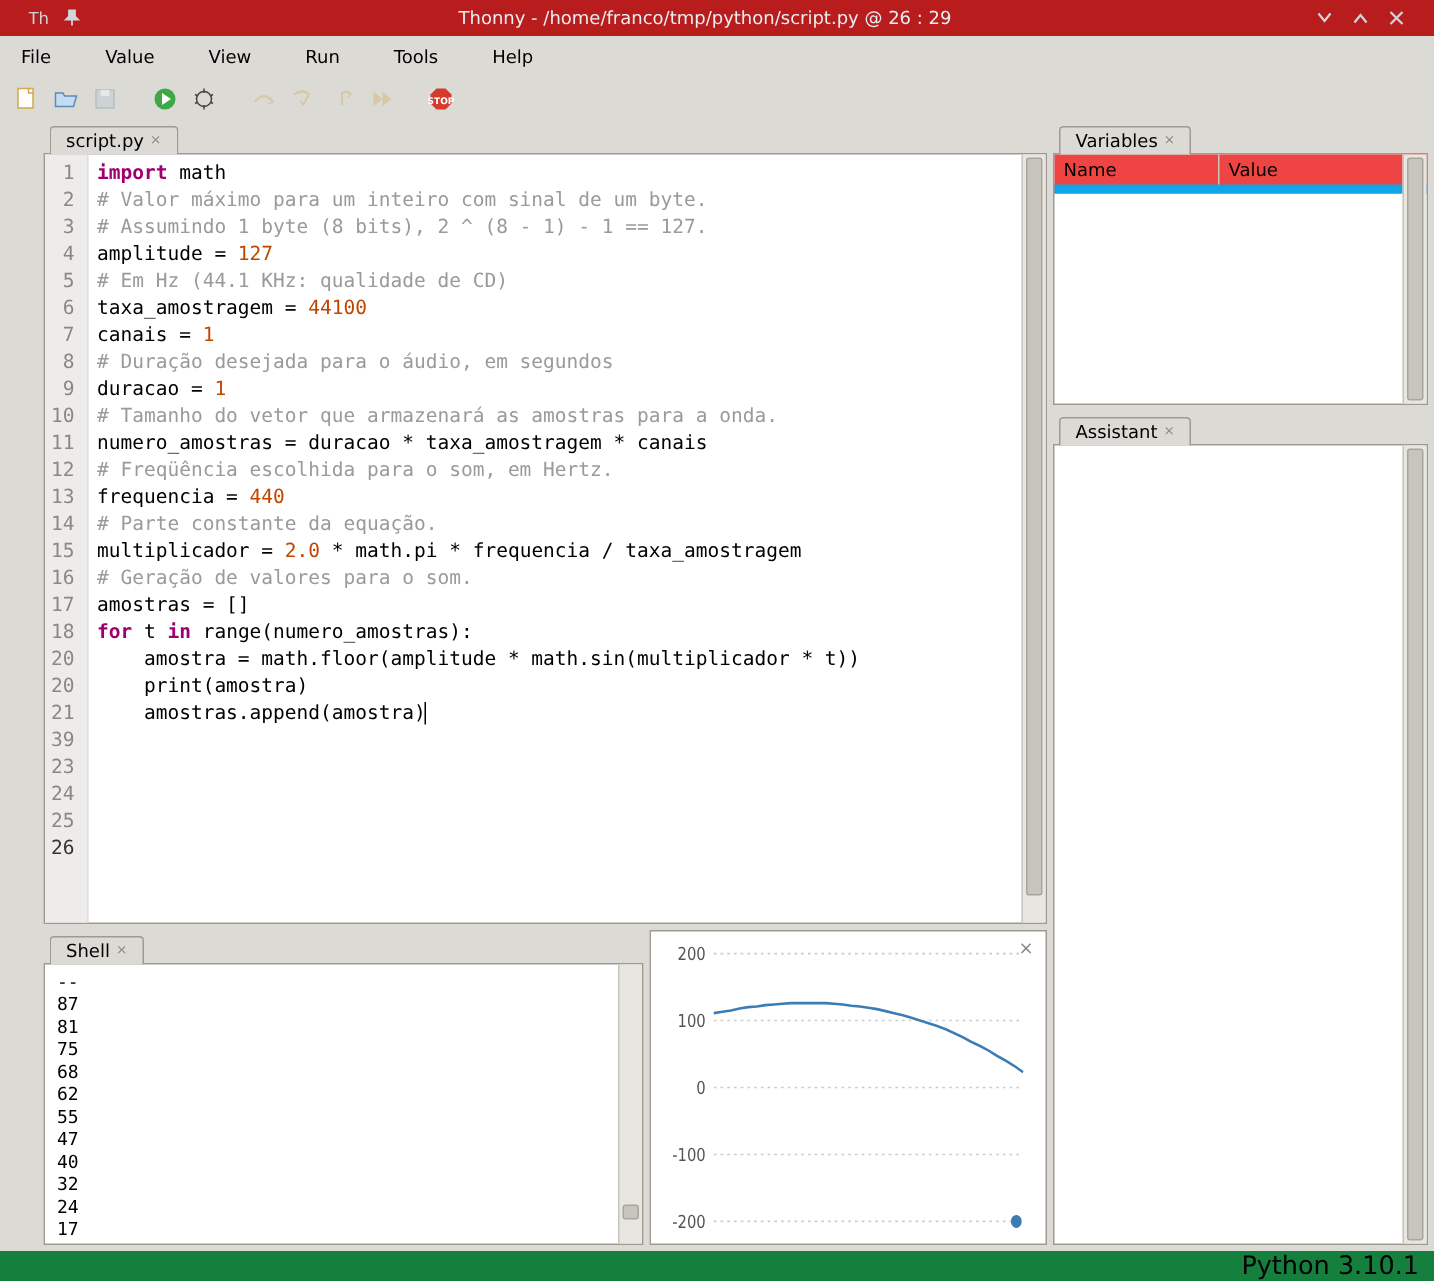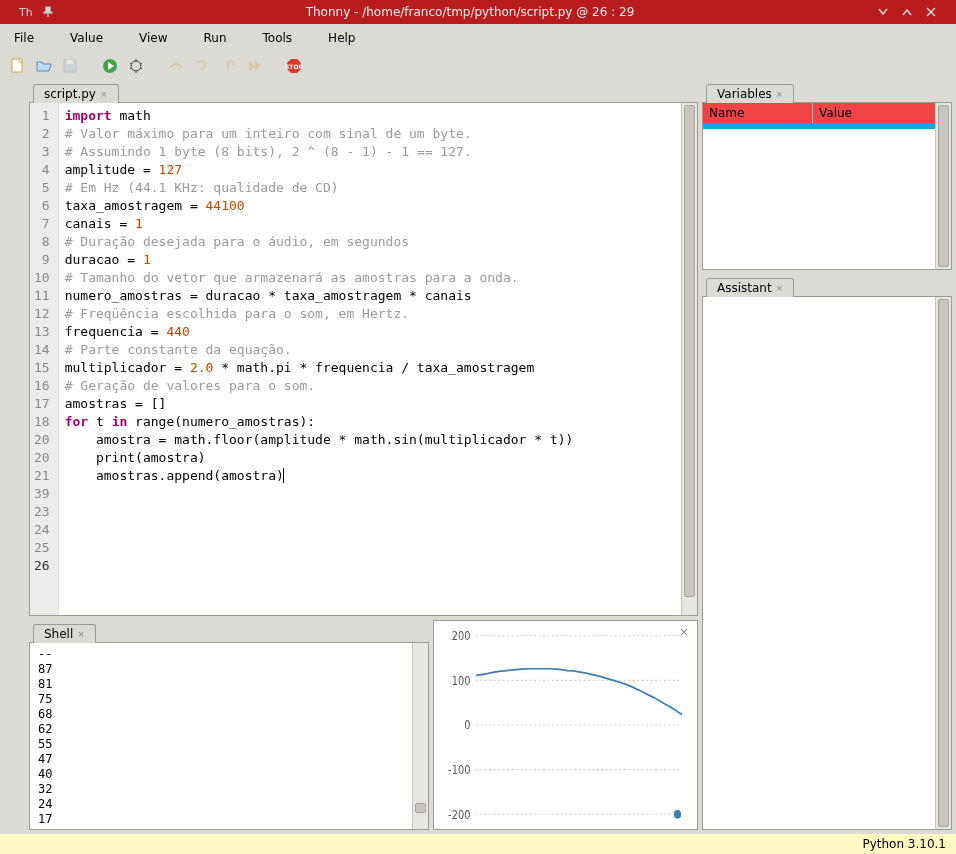--- a/index.html
+++ b/index.html
@@ -167,22 +167,22 @@
 
 .vars-panel { height:190px; }
 .assist-panel { flex:1; }
 
 .statusbar {
   height:20px;
   display:flex;
   justify-content:flex-end;
   align-items:center;
   padding:0 10px;
-  font-size:12px;
-  background:#fef9c3;
+  font-size:17px;
+  background:#15803d;
 }
 svg { display:block; }
 </style>
 </head>
 <body>
 
 <div class="titlebar">
   <span class="app-icon">
     <svg width="14" height="14" viewBox="0 0 14 14">
         <text x="0" y="11" font-size="11" fill="#cdd6da">Th</text>

